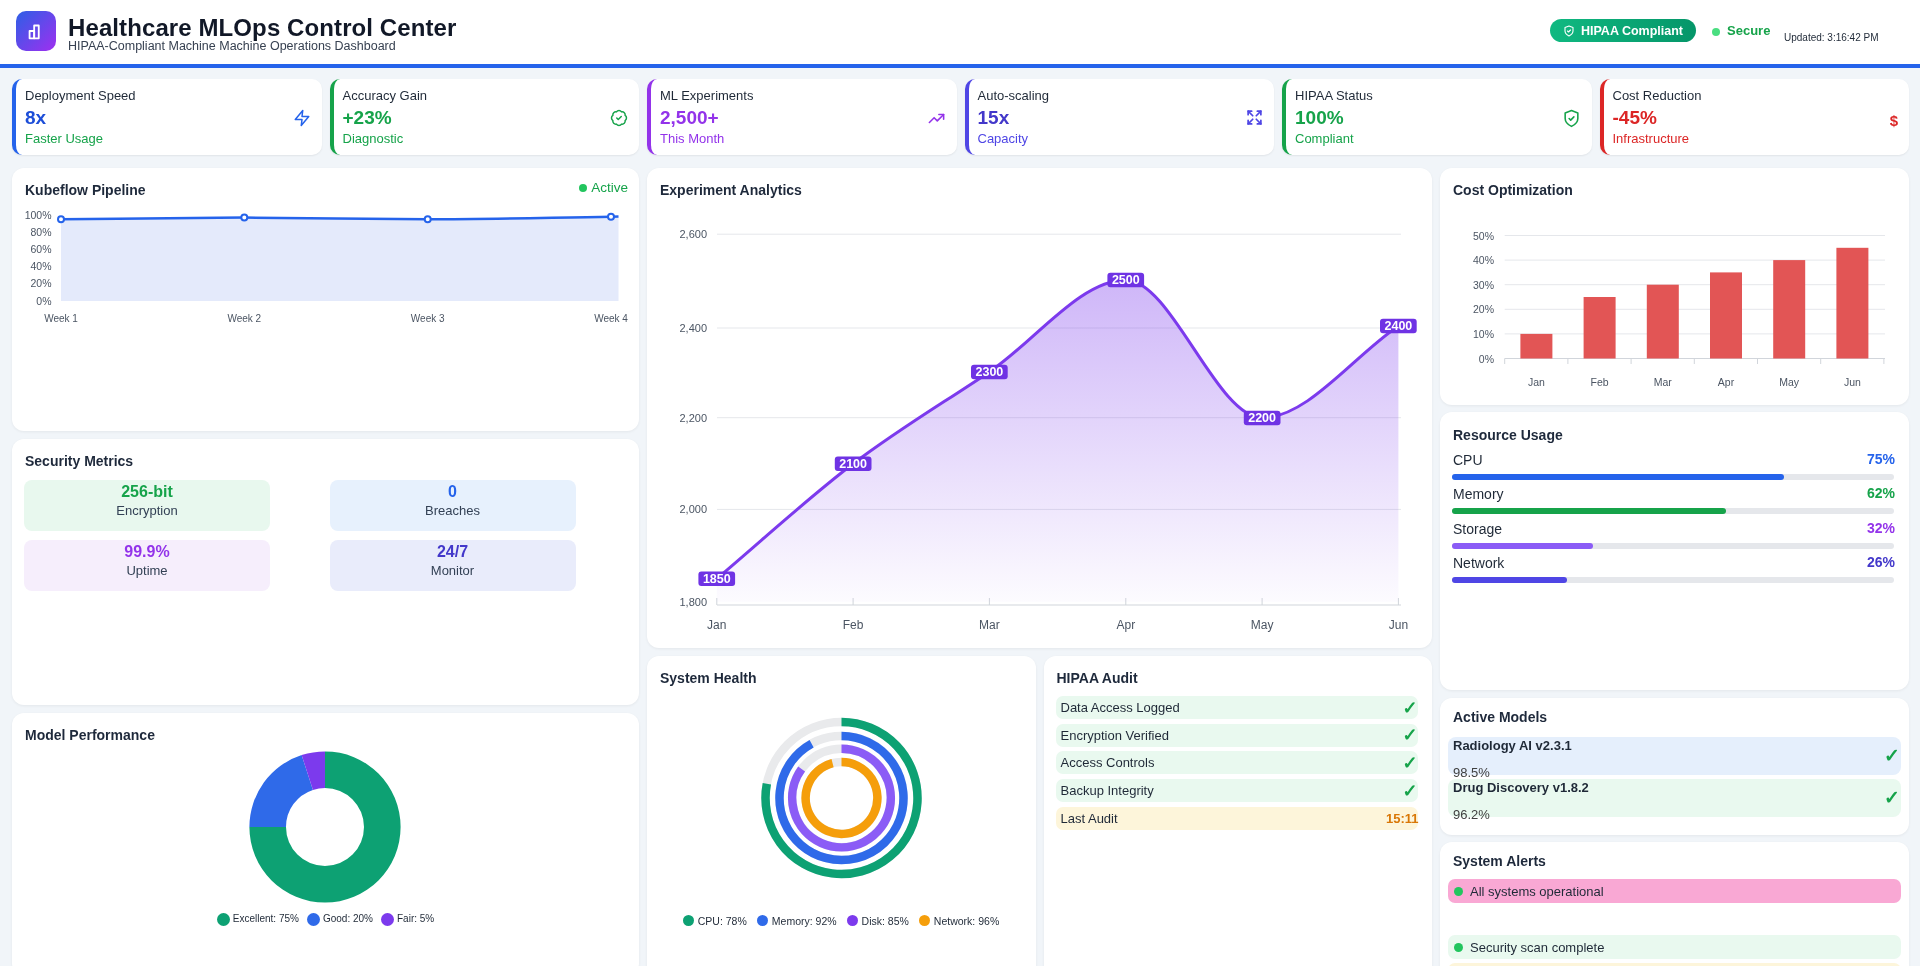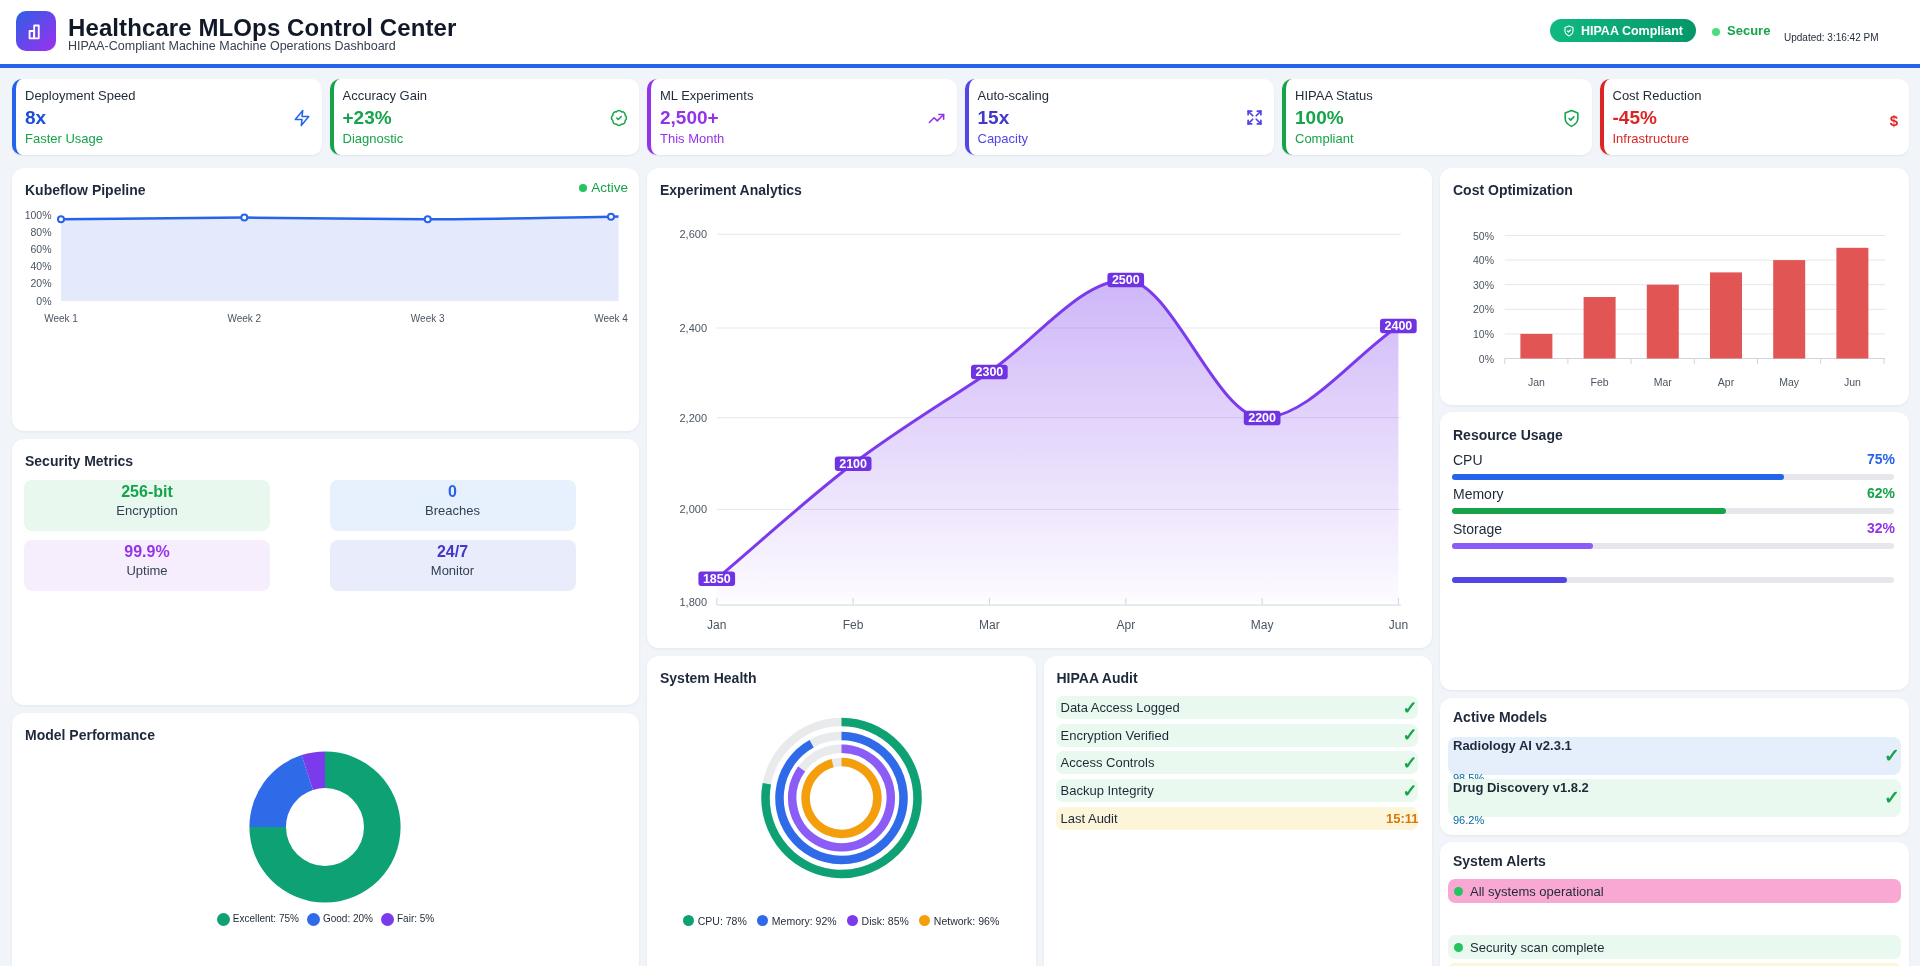--- a/index.html
+++ b/index.html
@@ -29,21 +29,21 @@
 .arow .chk{margin-left:auto;color:#16a34a;font-weight:bold;font-size:18px;margin-right:-3px}
 .leg{display:flex;align-items:flex-start;gap:3px;font-size:10px;color:#1f2937}
 .dot{border-radius:50%;display:inline-block}
 .rrow{position:absolute;left:13px;right:14px}
 .rrow .lbl{font-size:14px;color:#1f2937}
 .rrow .val{float:right;font-size:14px;font-weight:bold}
 .track{position:absolute;left:12px;width:442px;height:6px;border-radius:3px;background:#e5e7eb}
 .fillb{height:6px;border-radius:3px}
 .mrow{position:absolute;left:8px;width:453px;height:38px;border-radius:8px;padding:1px 10px 0 5px}
 .mrow .nm{font-size:13px;font-weight:bold;color:#1f2937}
-.mrow .pc{font-size:11px;color:#0369a1;margin-top:19px}
+.mrow .pc{font-size:13px;color:#404040;margin-top:12px}
 .mrow .chk{position:absolute;right:1px;top:7px;color:#16a34a;font-weight:bold;font-size:19px}
 .alrow{position:absolute;left:8px;width:453px;height:24px;border-radius:7px;display:flex;align-items:center;gap:7px;padding:0 10px 0 6px;font-size:13px}
 </style>
 </head>
 <body>
 
 <div class="hdr"></div>
 <div class="logo">
 <svg width="22" height="22" viewBox="0 0 24 24" fill="none" stroke="#fff" stroke-width="2" stroke-linejoin="round">
       <path d="M5 12h5v8H5z"></path>
@@ -313,20 +313,21 @@
       <div class="fillb" style="width:75%;background:#2563eb"></div>
     </div>
 <div class="rrow" style="top:73.3px"><span class="lbl">Memory</span><span class="val" style="color:#16a34a">62%</span></div>
 <div class="track" style="top:96.3px">
       <div class="fillb" style="width:62%;background:#16a34a"></div>
     </div>
 <div class="rrow" style="top:107.6px"><span class="lbl">Storage</span><span class="val" style="color:#9333ea">32%</span></div>
 <div class="track" style="top:130.6px">
       <div class="fillb" style="width:32%;background:#8b5cf6"></div>
     </div>
+<div class="rrow" style="top:141.9px"><span class="lbl">Network</span><span class="val" style="color:#4338ca">26%</span></div>
 <div class="track" style="top:164.9px">
       <div class="fillb" style="width:26%;background:#4f46e5"></div>
     </div>
 </div>
 
 <div class="panel" style="left:1440px;top:698px;width:469px;height:136.5px">
 <div class="ptitle" style="top:11px">Active Models</div>
 <div class="mrow" style="top:38.5px;background:#e5effc">
       <div class="nm">Radiology AI v2.3.1</div>
       <div class="pc">98.5%</div>

